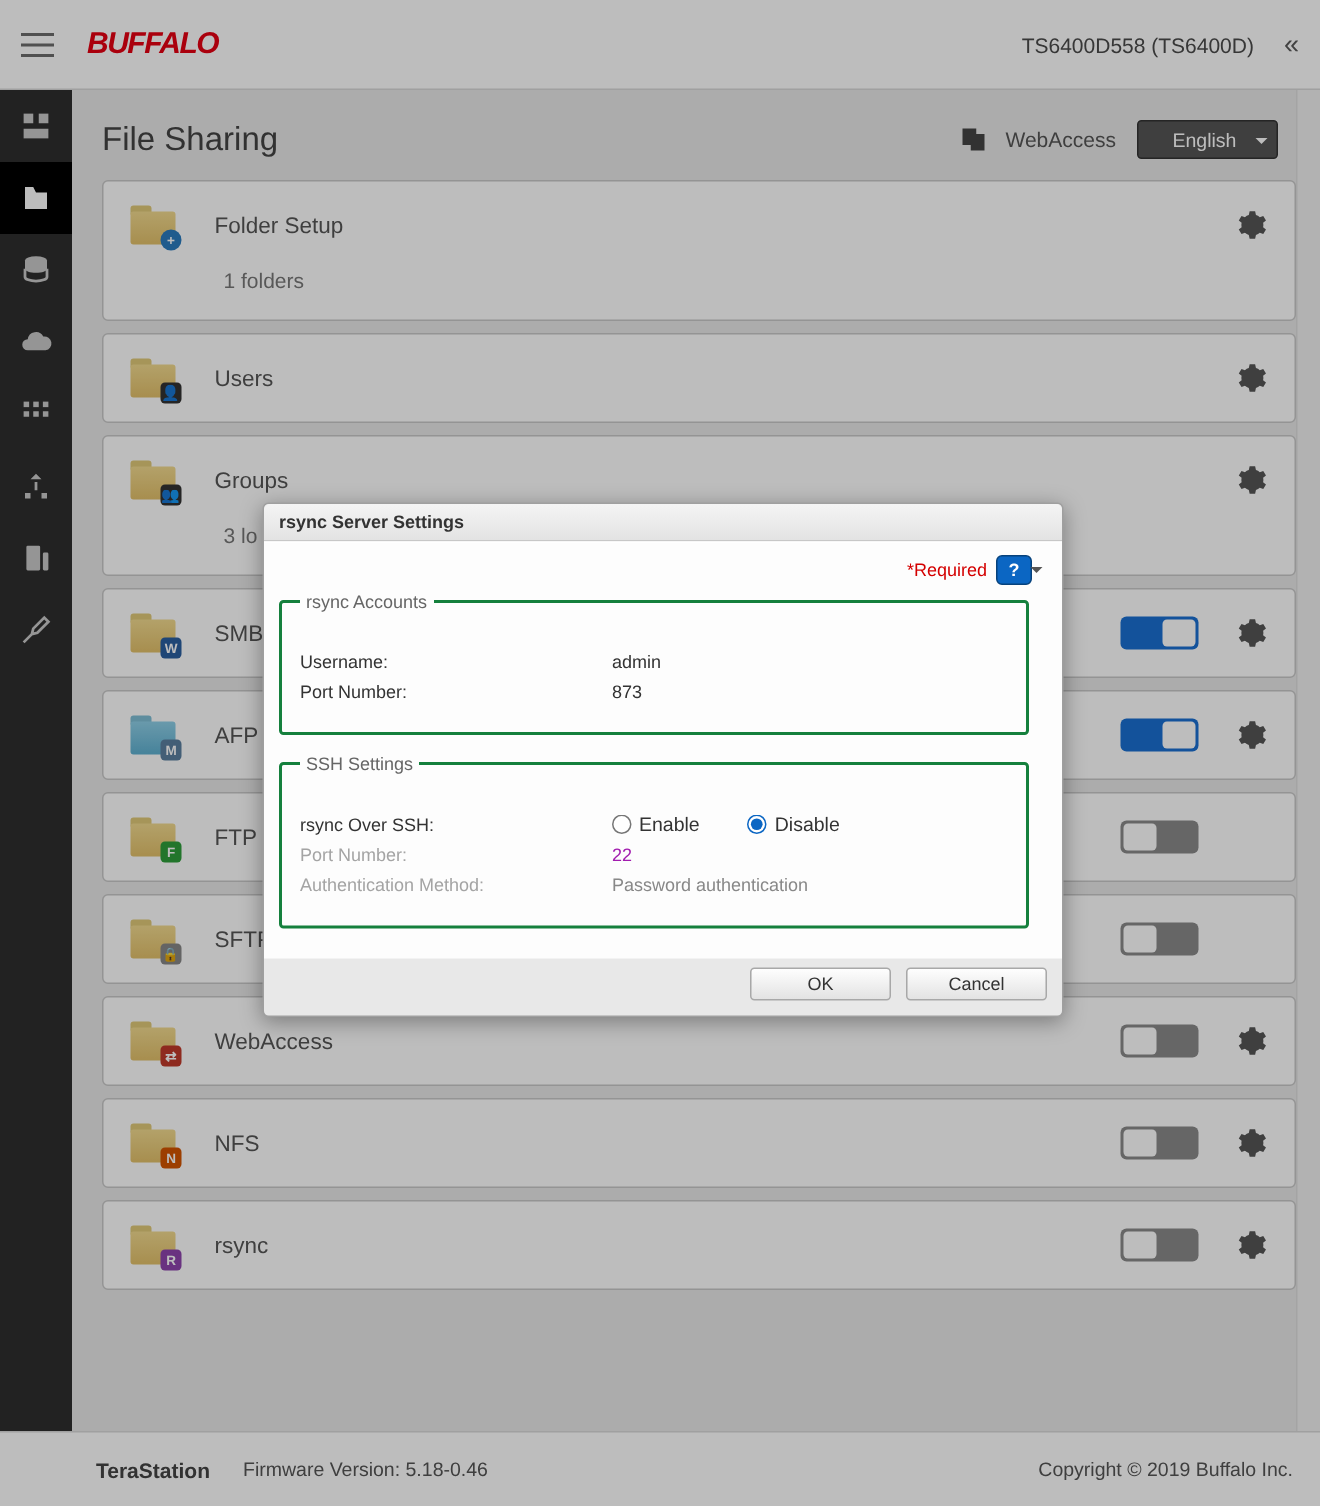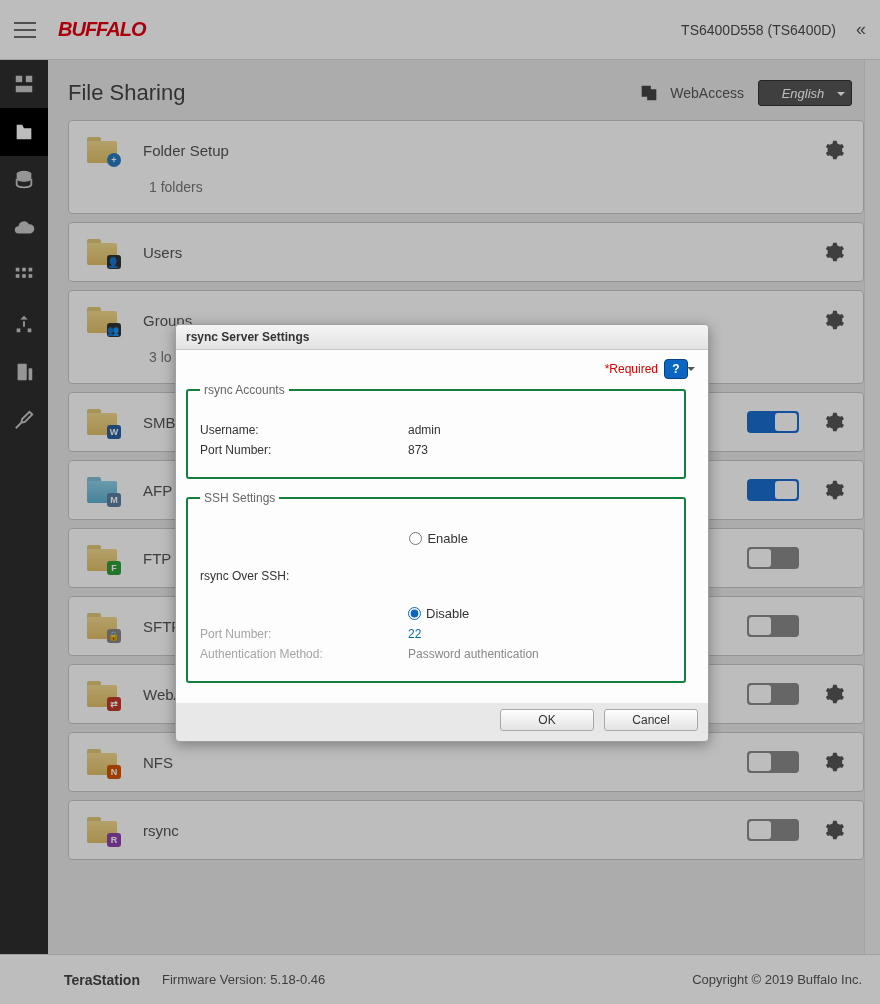--- a/index.html
+++ b/index.html
@@ -40,21 +40,21 @@
     background:#e9e9e9; padding:20px 0 0 20px; overflow:hidden;
   }
   .page-head{display:flex;align-items:center;margin-bottom:14px;padding-right:12px;}
   .page-title{font-size:22px;color:#444;font-weight:400;}
   .page-head .spacer{flex:1;}
   .lang-icon{width:26px;height:22px;margin-right:8px;}
   .lang-label{color:#555;font-size:14px;margin-right:14px;}
   .lang-select{
     background:#555;color:#fff;border:1px solid #333;border-radius:3px;
     height:26px;min-width:94px;display:flex;align-items:center;justify-content:center;
-    font-size:13px;cursor:pointer;padding:0 16px 0 12px;position:relative;font-style:italic;
+    font-size:13px;cursor:pointer;padding:0 16px 0 12px;position:relative;
   }
   .lang-select:after{content:"";position:absolute;right:6px;top:11px;border:4px solid transparent;border-top-color:#fff;}
 
   .panel{
     background:#fff;border:1px solid #c8c8c8;border-radius:4px;
     margin:0 0 8px 0;
   }
   .folder-row{
     display:flex;align-items:center;height:58px;padding:0 18px;
   }
@@ -81,21 +81,21 @@
   .toggle.on .knob{left:28px;}
 
   
   .right-scroll{position:absolute;top:60px;right:0;width:16px;bottom:50px;background:#f0f0f0;border-left:1px solid #ddd;}
 
   
   .overlay{position:absolute;inset:0;background:rgba(0,0,0,0.26);}
 
   
   .modal{
-    position:absolute; left:175px; top:324px; width:534px;
+    position:absolute; left:175px; top:335px; width:534px;
     background:#e8e8e8;border:1px solid #9f9f9f;border-radius:4px;
     box-shadow:0 3px 14px rgba(0,0,0,0.35);
     display:flex;flex-direction:column;
   }
   .modal-title{padding:5px 10px;font-size:12px;font-weight:bold;color:#333;border-bottom:1px solid #c7c7c7;background:linear-gradient(#f4f4f4,#e3e3e3);border-radius:4px 4px 0 0;}
   .modal-body{background:#fdfdfd;margin:0;padding:8px 10px 8px 10px;border-top:1px solid #fff;}
   .req-bar{display:flex;justify-content:flex-end;align-items:center;gap:6px;margin-bottom:2px;}
   .req-text{color:#d40000;font-size:12px;}
   .help-btn{
     width:24px;height:20px;background:#0b66c3;border-radius:4px;color:#fff;font-weight:bold;font-size:12px;
@@ -110,21 +110,21 @@
   }
   legend{padding:0 4px;color:#666;font-size:12px;}
   .frow{display:flex;align-items:center;margin:6px 0;}
   .frow .flabel{width:208px;text-align:left;color:#333;padding-right:6px;}
   .frow .flabel.dim{color:#a4a4a4;}
   .frow .fval{color:#333;}
   .frow input[type=password]{
     width:146px;height:20px;border:1px solid #9aa6b2;background:#fff;
   }
   .ast{color:#d40000;}
-  .radio-group{display:flex;align-items:center;gap:60px;flex-direction:column;}
+  .radio-group{display:flex;align-items:center;gap:32px;}
   .radio-group label{display:flex;align-items:center;gap:5px;font-size:13px;cursor:pointer;}
   input[type=radio]{accent-color:#0b66c3;}
 
   .modal-footer{
     display:flex;justify-content:flex-end;gap:10px;
     padding:6px 10px 10px 10px;
   }
   .btn{
     width:94px;height:22px;border:1px solid #a8a8a8;border-radius:3px;
     background:linear-gradient(#fefefe,#e3e3e3);font-size:12px;color:#333;cursor:pointer;
@@ -435,21 +435,21 @@
               <span>Enable</span>
             </label>
           <label>
               <input type="radio" name="overssh" checked="" style="">
               <span>Disable</span>
             </label>
         </div>
       </div>
       <div class="frow">
         <div class="flabel dim">Port Number:</div>
-        <div class="fval" style="color:#0369a1">22</div>
+        <div class="fval" style="color:#a21caf">22</div>
       </div>
       <div class="frow">
         <div class="flabel dim">Authentication Method:</div>
         <div class="fval" style="color:#888">Password authentication</div>
       </div>
     </fieldset>
   </div>
   <div class="modal-footer">
     <button class="btn">OK</button>
     <button class="btn">Cancel</button>

